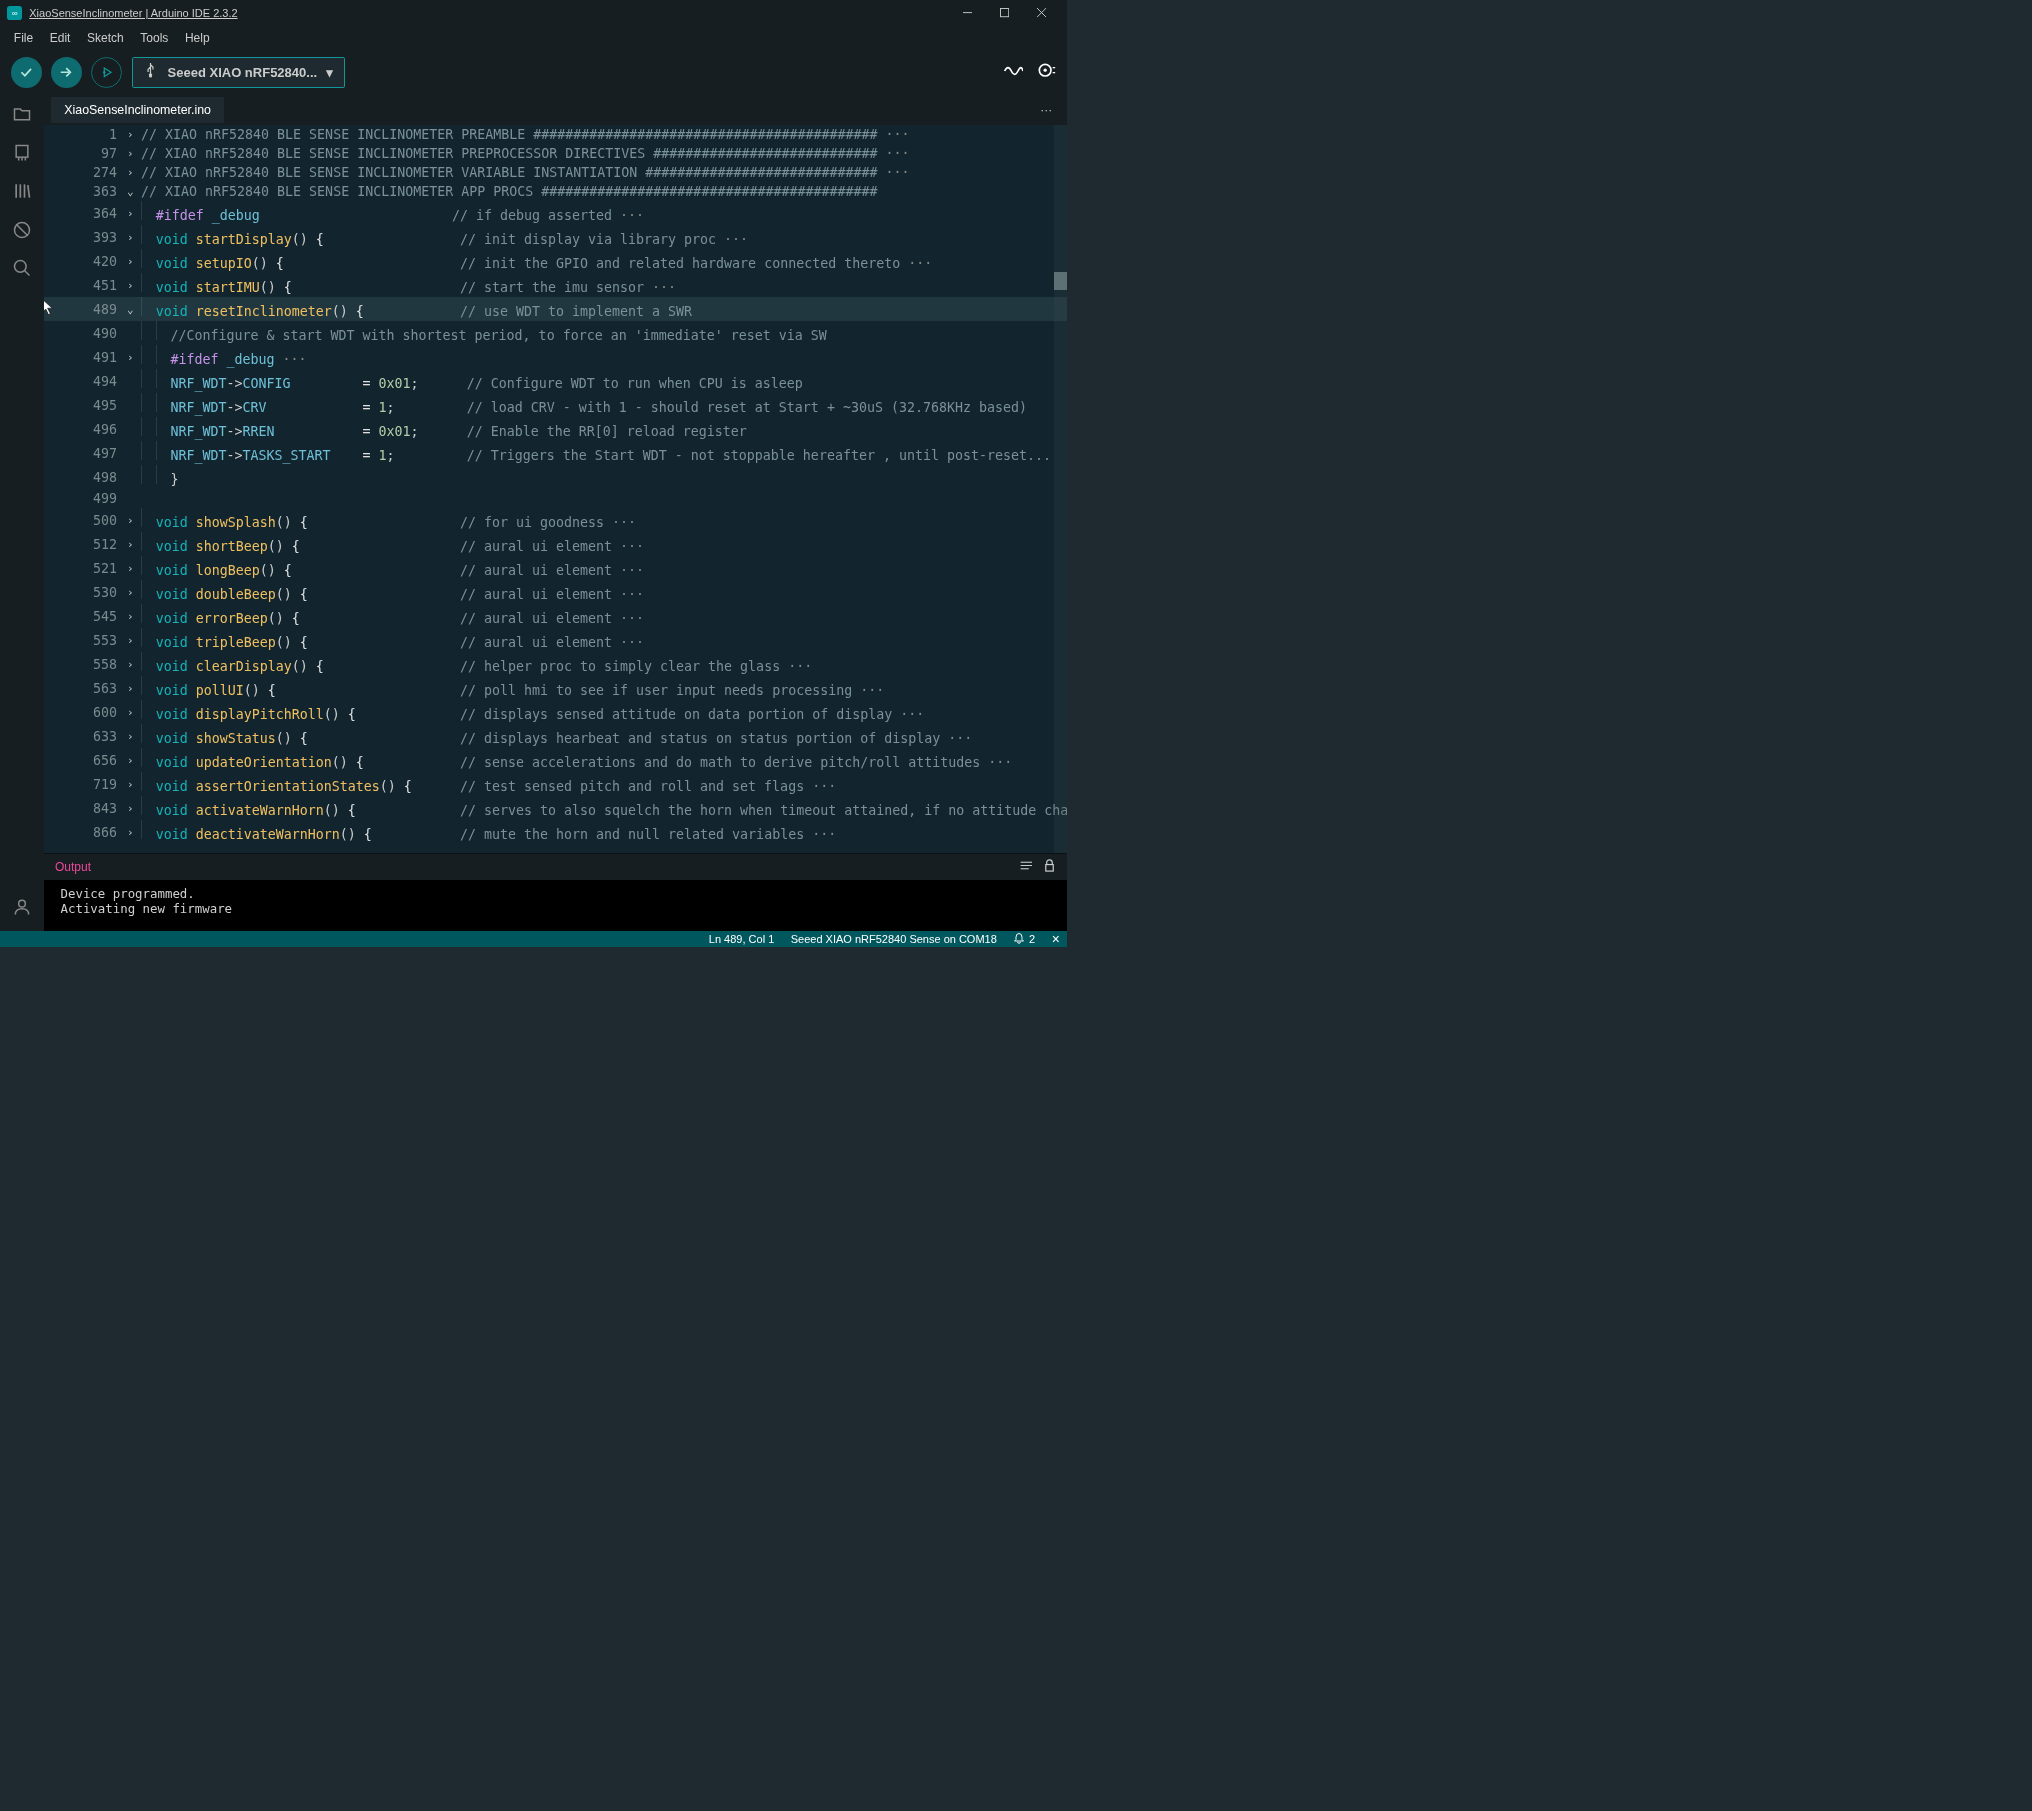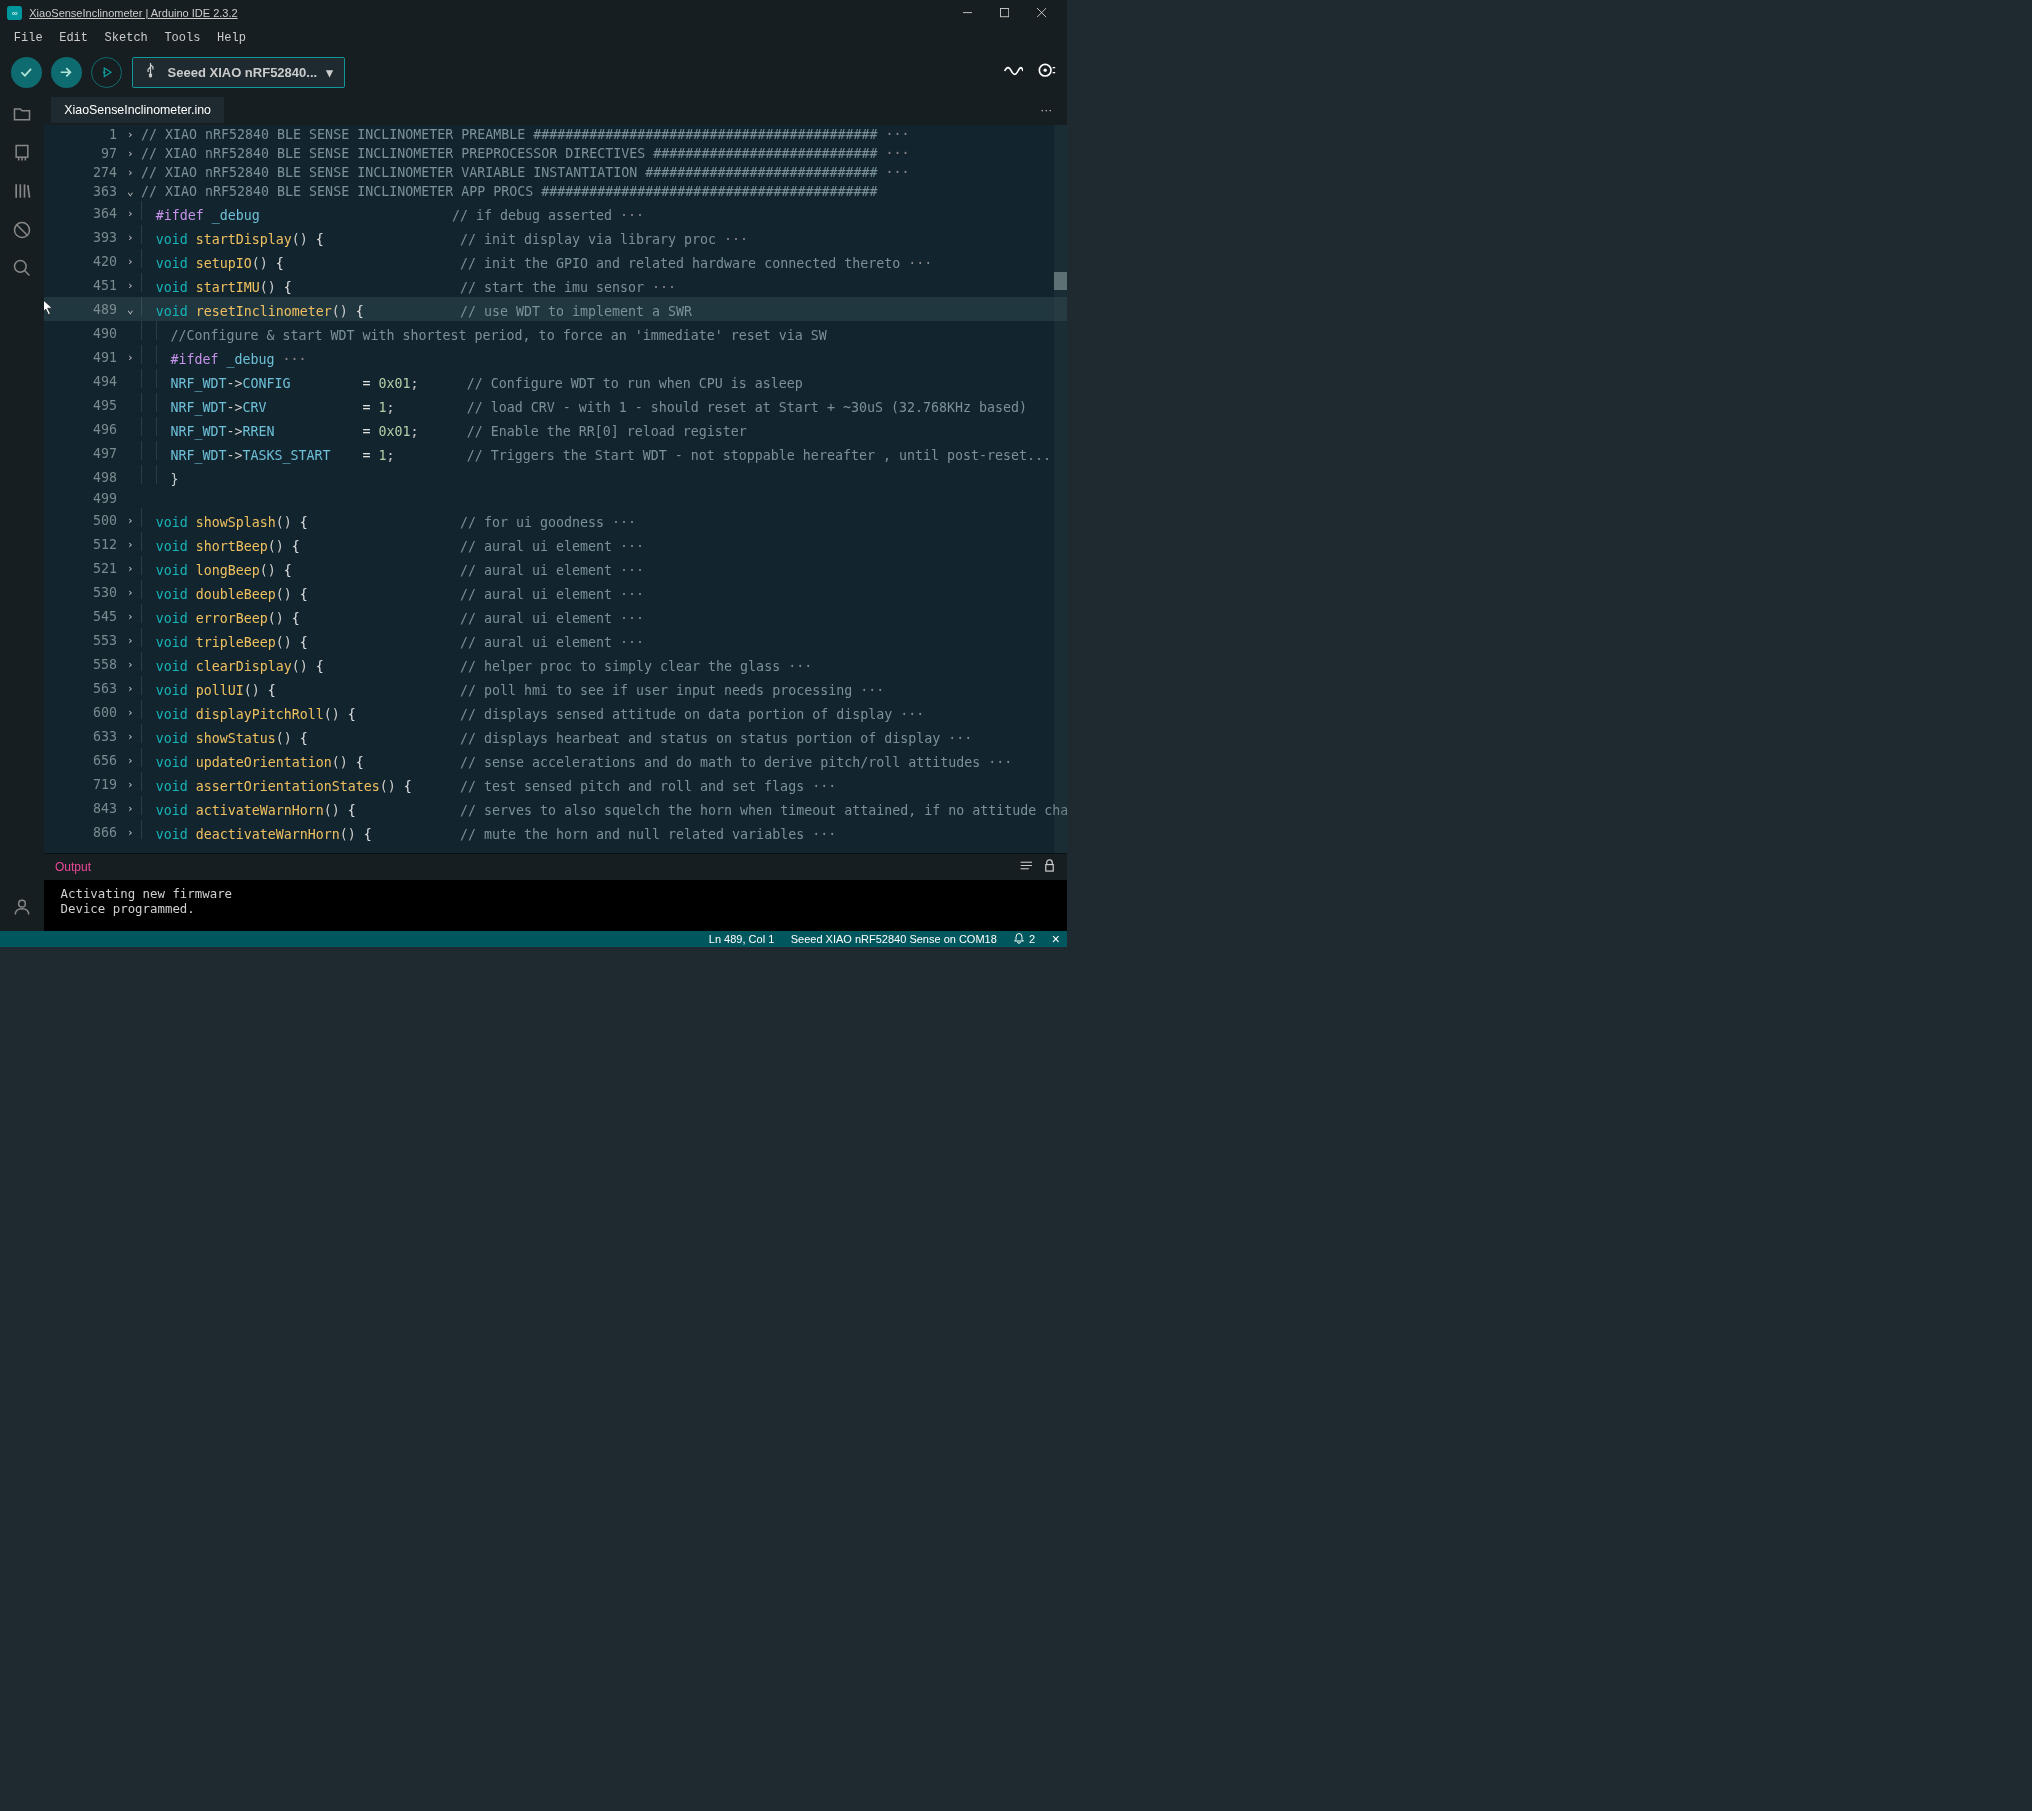--- a/index.html
+++ b/index.html
@@ -32,21 +32,20 @@
   .winbtns { display:flex; gap:0; }
   .winbtn { width:37px; height:26px; display:flex; align-items:center; justify-content:center; color:#ccc; background:transparent; border:none; font-family: sans-serif;}
   .winbtn svg { width:9.2px; height:9.2px; }
   .menubar {
     height: 24px;
     background: #171e21;
     display: flex;
     align-items: center;
     padding: 0 5.5px;
     gap: 0;
-    font-family: Liberation Mono, monospace;
   }
   .menuitem { padding: 2.8px 8.3px; font-size: 12px; color: #cccccc; cursor:pointer; }
   .toolbar {
     height: 44px;
     background: #171e21;
     display: flex;
     align-items: center;
     padding: 0 11px;
     gap: 9.2px;
     justify-content: space-between;
@@ -303,22 +302,22 @@
                 <line x1="2" y1="7" x2="16" y2="7" stroke="currentColor" stroke-width="1.3"></line>
                 <line x1="2" y1="11" x2="12" y2="11" stroke="currentColor" stroke-width="1.3"></line>
               </svg></span>
           <span><svg width="13" height="13" viewBox="0 0 14 14">
                 <rect x="3" y="6" width="8" height="7" fill="none" stroke="currentColor" stroke-width="1.3"></rect>
                 <path d="M4 6 L4 4 Q4 1 7 1 Q10 1 10 4 L10 6" fill="none" stroke="currentColor" stroke-width="1.3"></path>
               </svg></span>
         </div>
       </div>
       <div class="output-body">
+        <div>Device programmed.</div>
         <div>Activating new firmware</div>
-        <div>Device programmed.</div>
       </div>
     </div>
   </div>
 </div>
 
 <div class="statusbar">
   <div class="statusitem">Ln 489, Col 1</div>
   <div class="statusitem">Seeed XIAO nRF52840 Sense on COM18</div>
   <div class="statusitem">
     <span><svg width="12" height="12" viewBox="0 0 16 16">

